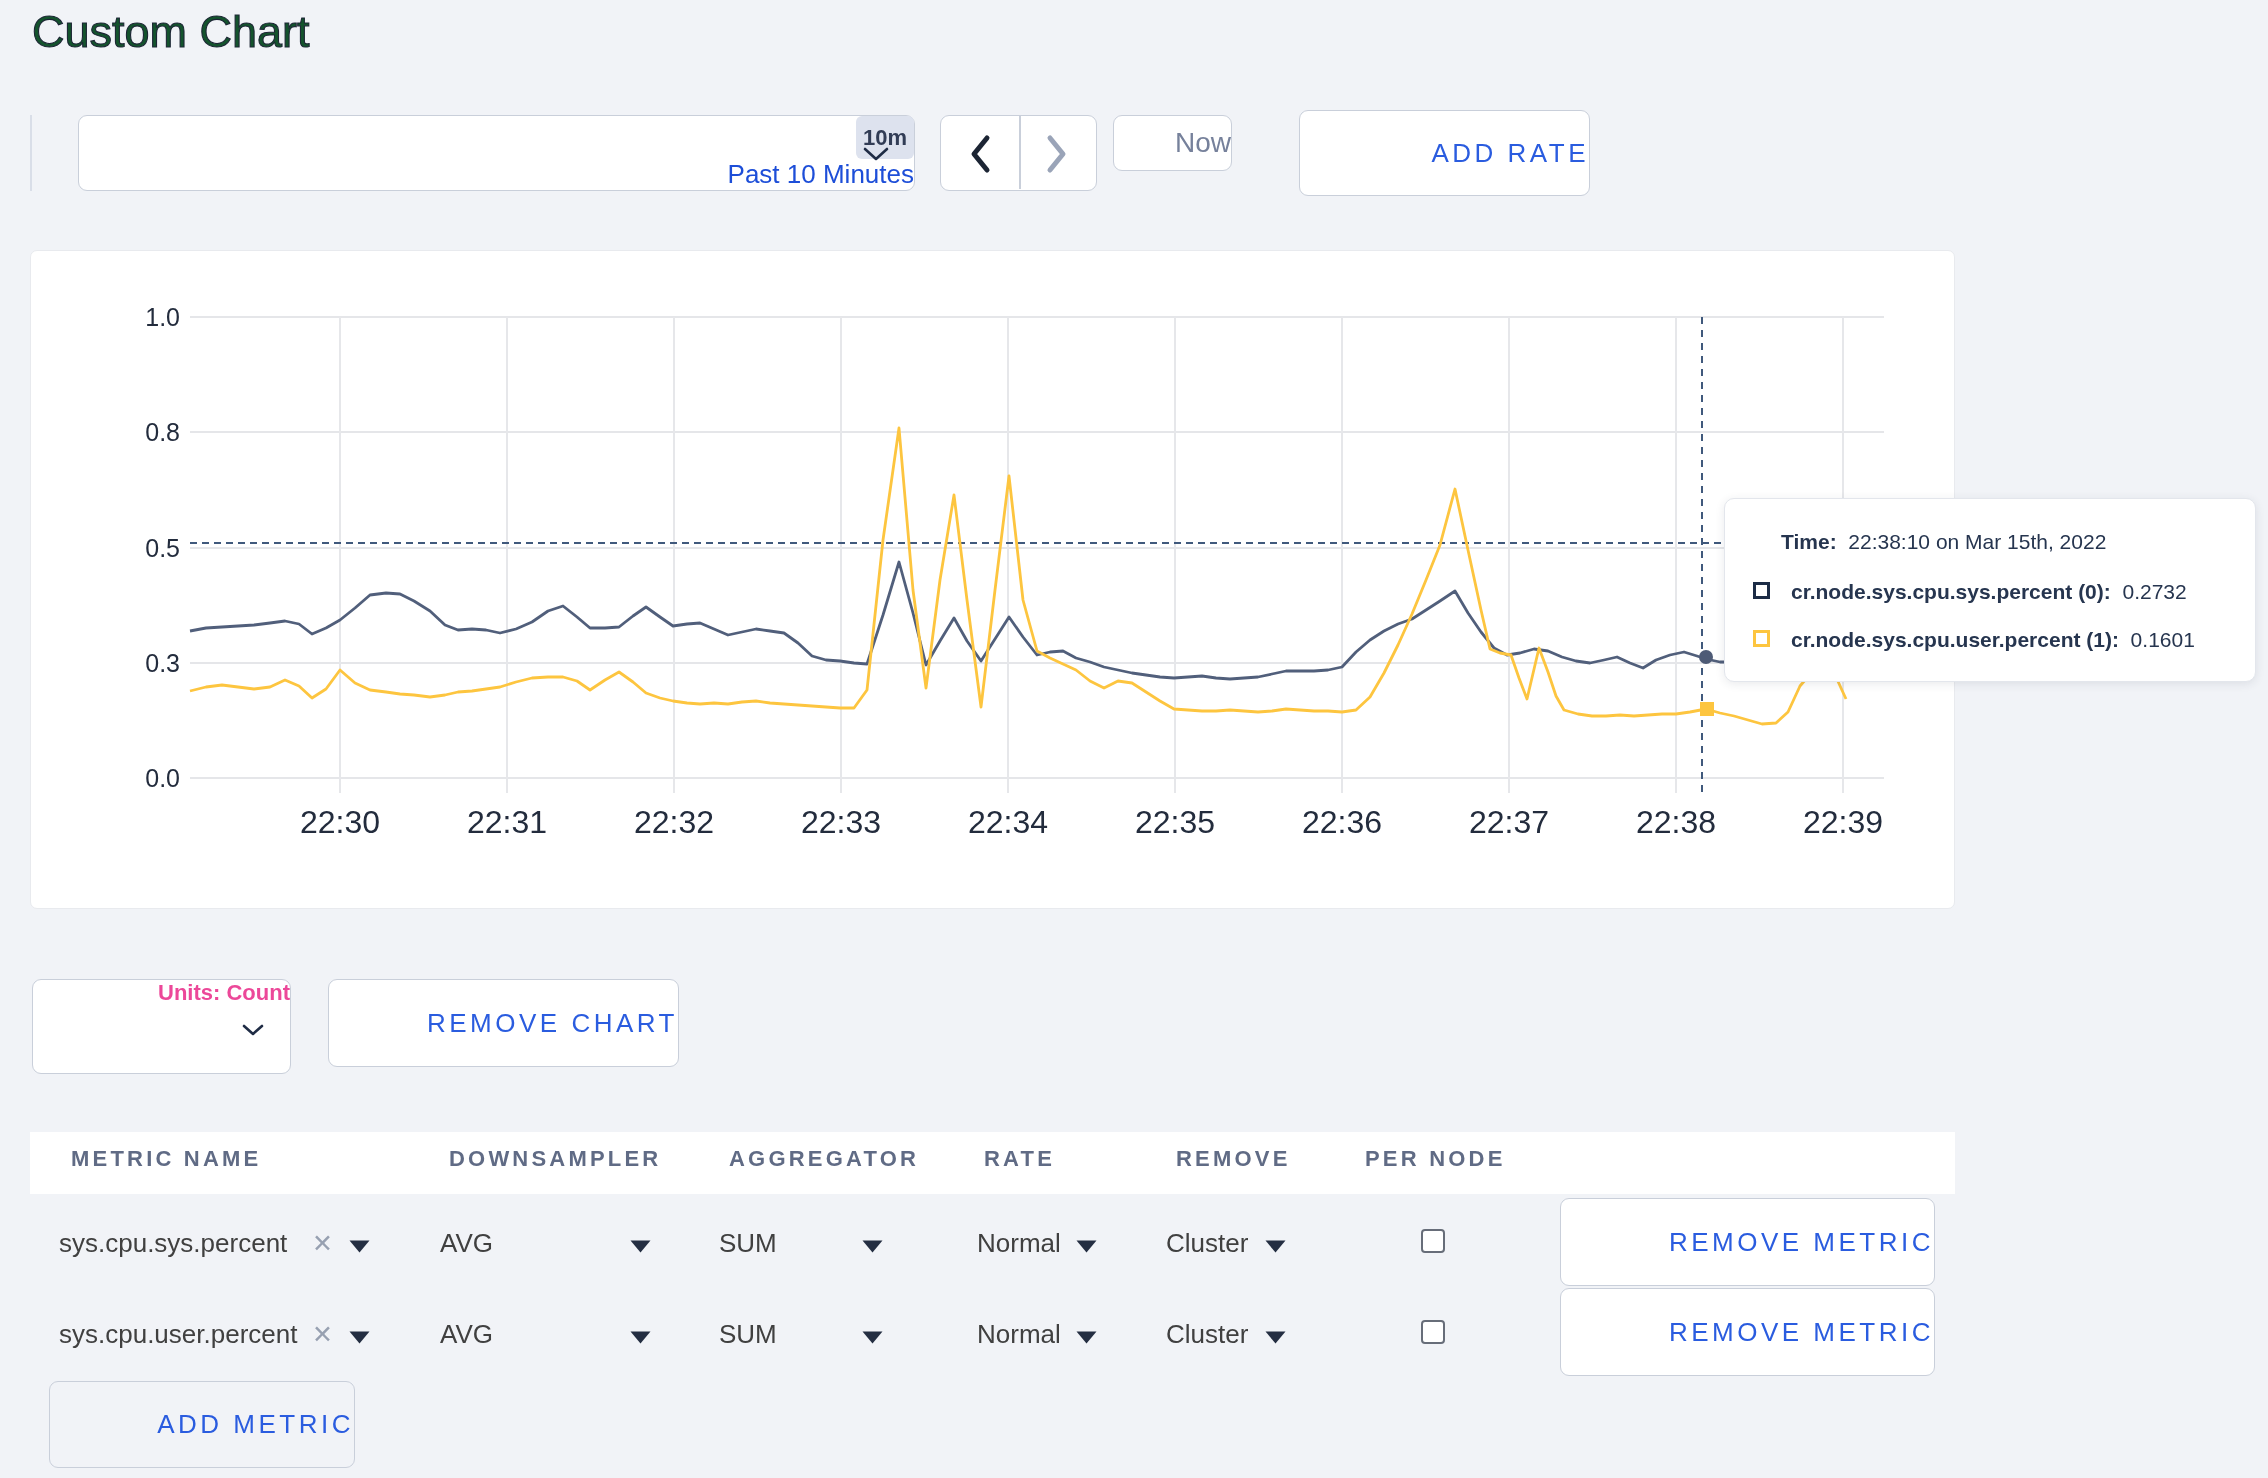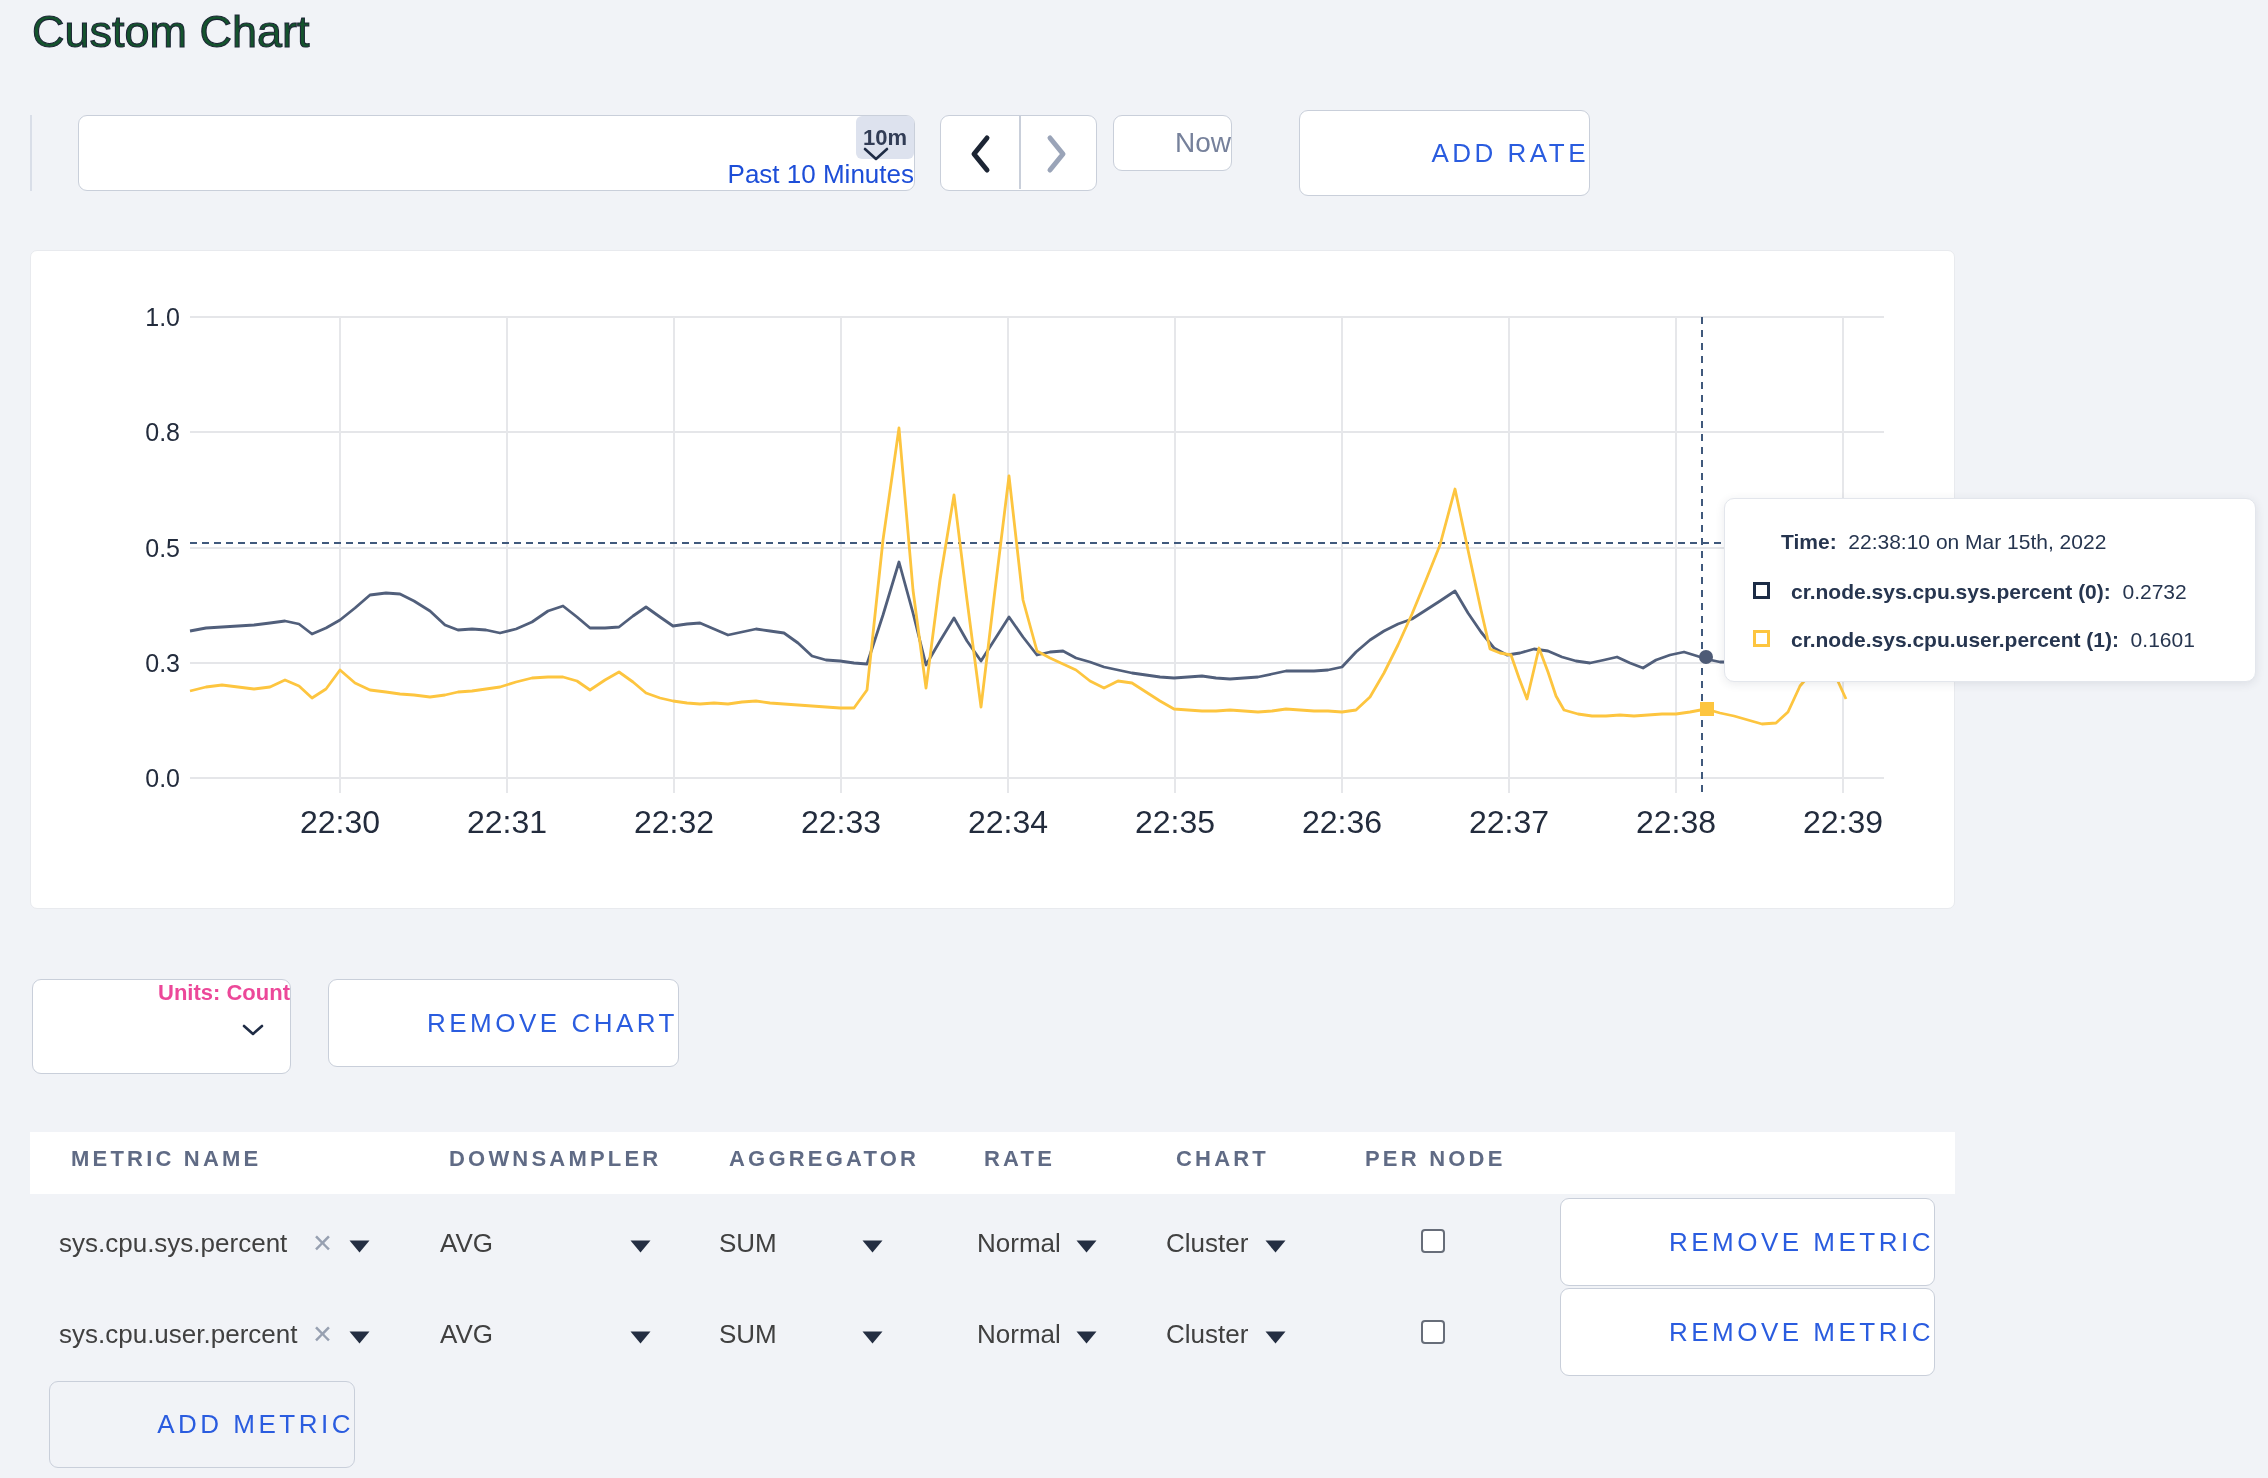--- a/index.html
+++ b/index.html
@@ -98,21 +98,21 @@
 </div>
 <div class="btn" style="left:328px;top:979px;width:351px;height:88px">
     <span class="bluetxt">REMOVE CHART</span>
   </div>
 
 <div class="abs" style="left:30px;top:1132px;width:1925px;height:62px;background:#fff"></div>
 <div class="hdr" style="left:71px;top:1146px">METRIC NAME</div>
 <div class="hdr" style="left:449px;top:1146px">DOWNSAMPLER</div>
 <div class="hdr" style="left:729px;top:1146px">AGGREGATOR</div>
 <div class="hdr" style="left:984px;top:1146px">RATE</div>
-<div class="hdr" style="left:1176px;top:1146px">CHART</div>
+<div class="hdr" style="left:1176px;top:1146px">REMOVE</div>
 <div class="hdr" style="left:1365px;top:1146px">PER NODE</div>
 
 <div class="rowtext" style="left:59px;top:1228px">sys.cpu.sys.percent</div>
 <div class="xicon" style="left:312px;top:1229px">✕</div>
 <div class="tri" style="left:349px;top:1239px"><svg width="21" height="13" viewBox="0 0 21 13">
       <path d="M0.5 0.5 L20.5 0.5 L10.5 12.5 Z" fill="#242e42"></path>
     </svg></div>
 <div class="rowtext" style="left:440px;top:1228px">AVG</div>
 <div class="tri" style="left:630px;top:1239px"><svg width="21" height="13" viewBox="0 0 21 13">
       <path d="M0.5 0.5 L20.5 0.5 L10.5 12.5 Z" fill="#242e42"></path>

